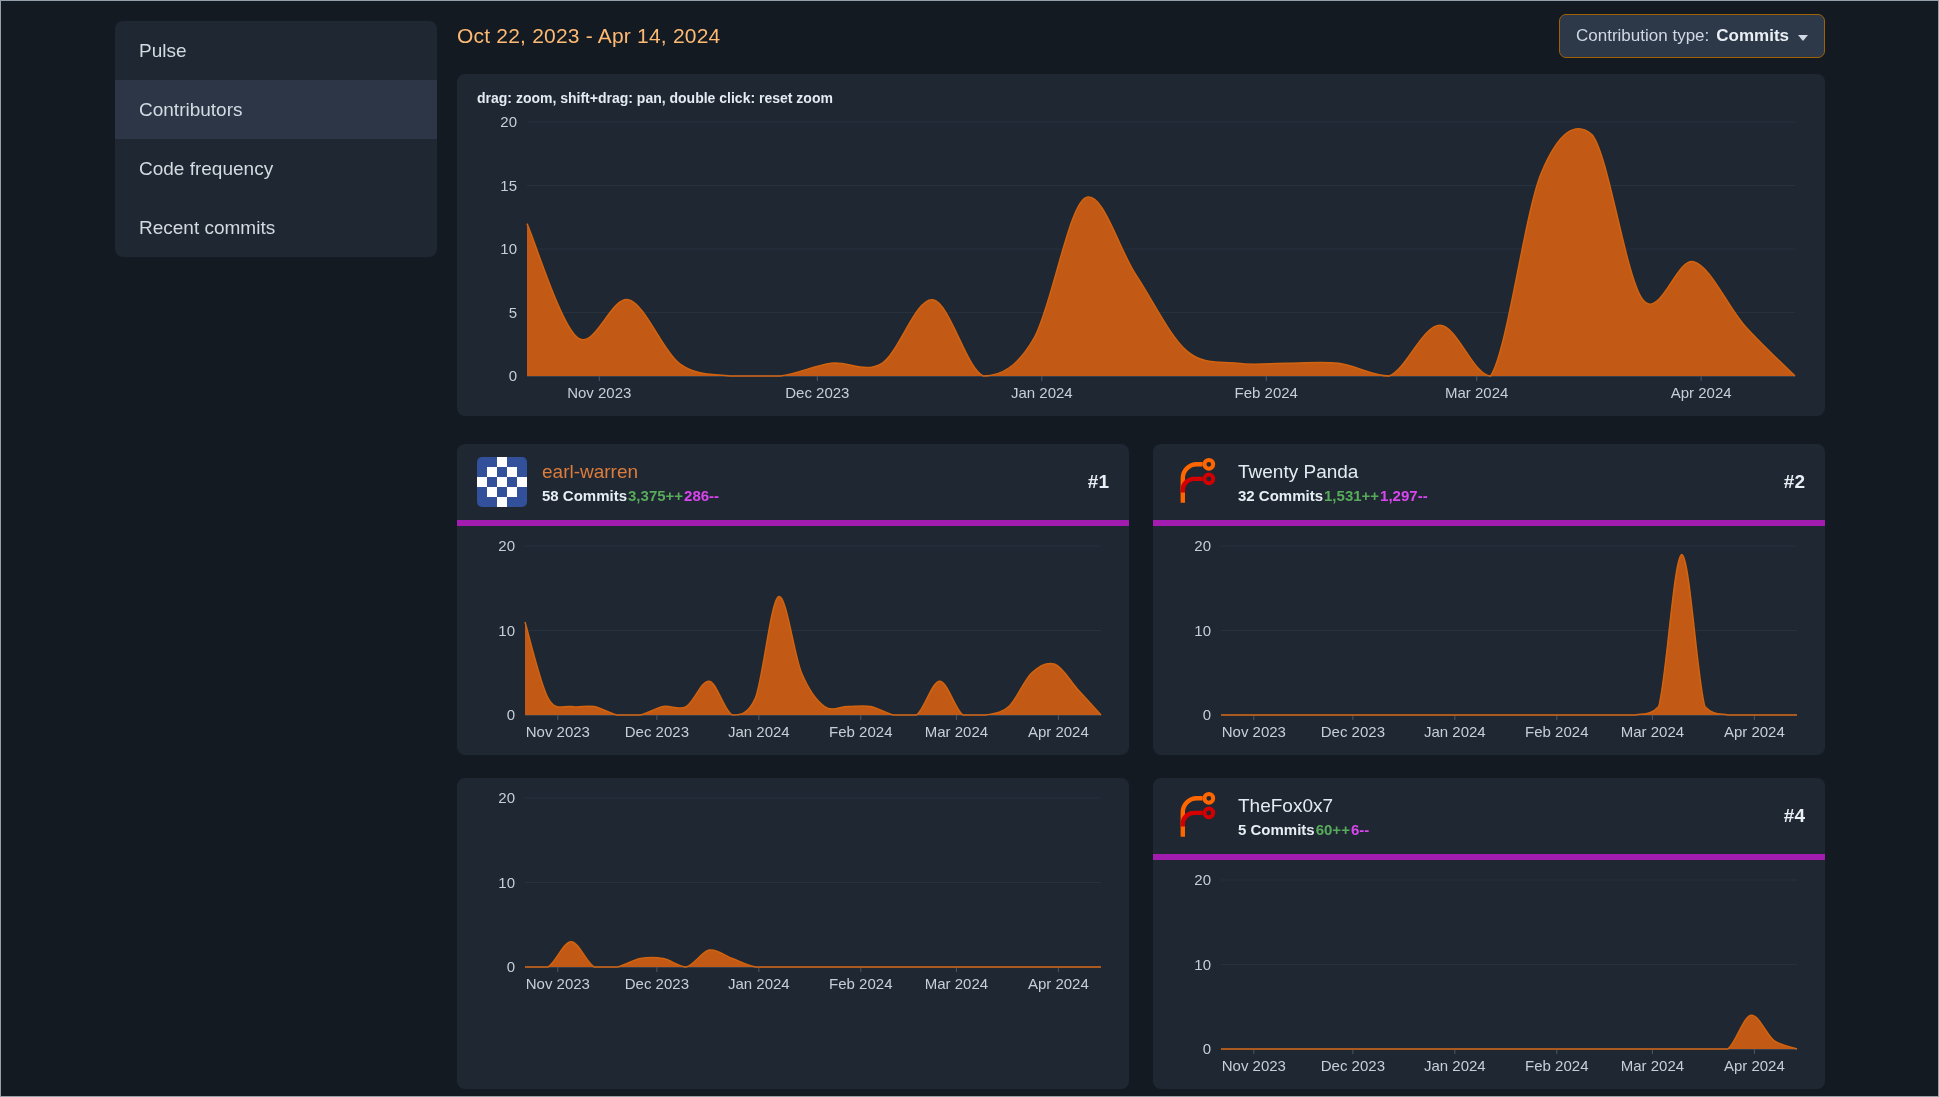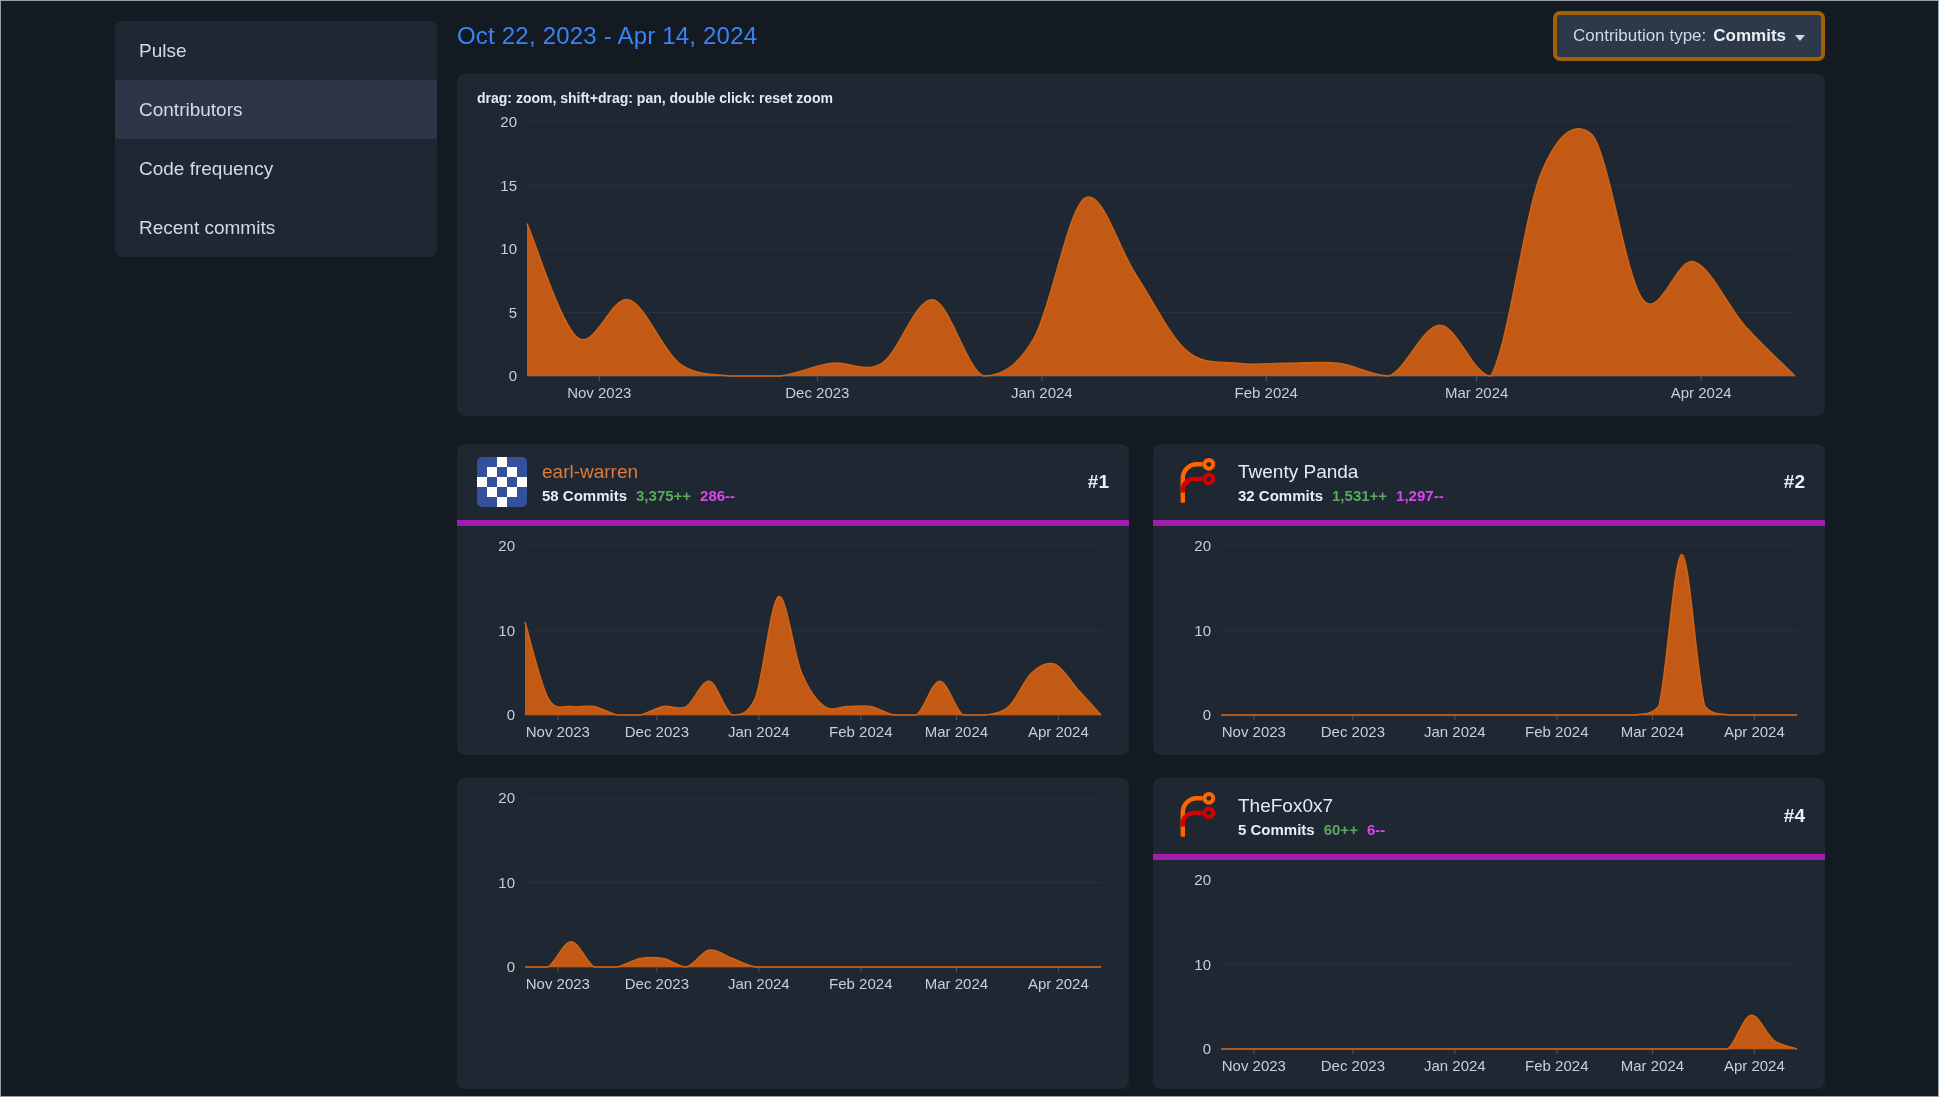--- a/index.html
+++ b/index.html
@@ -24,25 +24,25 @@
   }
   .side-item.active { background:#2c3646; }
 
   
   .main { position:absolute; left:457px; top:0; width:1368px; }
 
   .header-row {
     margin-top:12px; height:48px;
     display:flex; align-items:center; justify-content:space-between;
   }
-  .date-range { font-size:24px; font-weight:400; color:#3b82f6; letter-spacing:.2px; }
+  .date-range { font-size:21px; font-weight:400; color:#fdba74; letter-spacing:.2px; }
 
   .ctype {
     display:flex; align-items:center; gap:7px;
-    background:#2d3848; border:4px solid #a16207; border-radius:7px;
+    background:#2d3848; border:1px solid #a16207; border-radius:7px;
     padding:11px 16px; font-size:17px; color:#cfd8e3; cursor:pointer;
     font-family:inherit;
   }
   .ctype b { color:#e9eff5; font-weight:700; }
   .caret {
     width:0; height:0; margin-left:2px; margin-top:3px;
     border-left:5px solid transparent; border-right:5px solid transparent;
     border-top:6px solid #cfd8e3;
   }
 
@@ -63,21 +63,21 @@
   .contributor { padding-bottom:6px; }
   .c-head {
     display:flex; align-items:center; gap:15px;
     padding:13px 20px; border-bottom:6px solid #a21caf;
   }
   .avatar { width:50px; height:50px; flex:0 0 50px; display:block; cursor:pointer; }
   .avatar svg { width:50px; height:50px; display:block; border-radius:5px; }
   .c-meta { display:flex; flex-direction:column; gap:4px; }
   .c-name { font-size:19px; color:#e4ebf2; text-decoration:none; cursor:pointer; }
   .c-name.orange { color:#dd7c3b; }
-  .c-stats { font-size:15px; font-weight:700; display:flex; gap:9px; }
+  .c-stats { font-size:15px; font-weight:700; display:flex; gap:1px; }
   .c-stats .commits { color:#e6edf3; }
   .c-stats .adds { color:#57ab5a; }
   .c-stats .dels { color:#d946ef; }
   .rank { margin-left:auto; font-size:19px; font-weight:700; color:#e9eff5; }
 
   .c-chart { padding:12px 18px 6px; }
   .c-chart .chart { height:205px; }
 
   .chart { width:100%; cursor:crosshair; }
   .chart svg text { font-family:"Liberation Sans","DejaVu Sans",sans-serif; }

